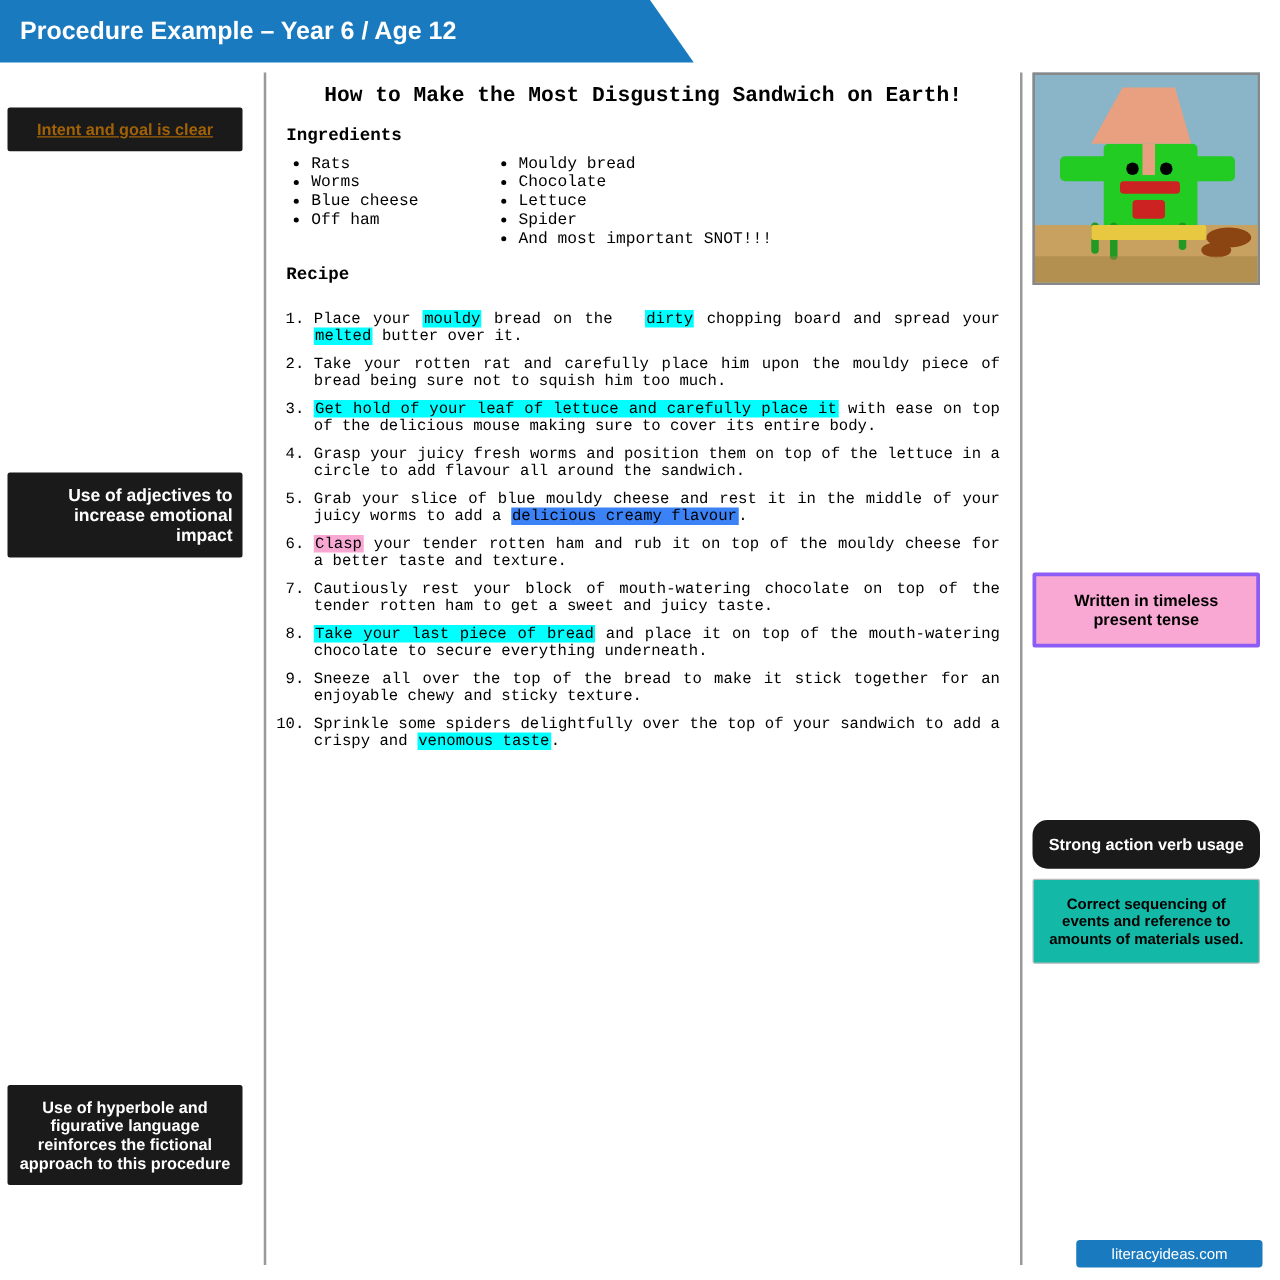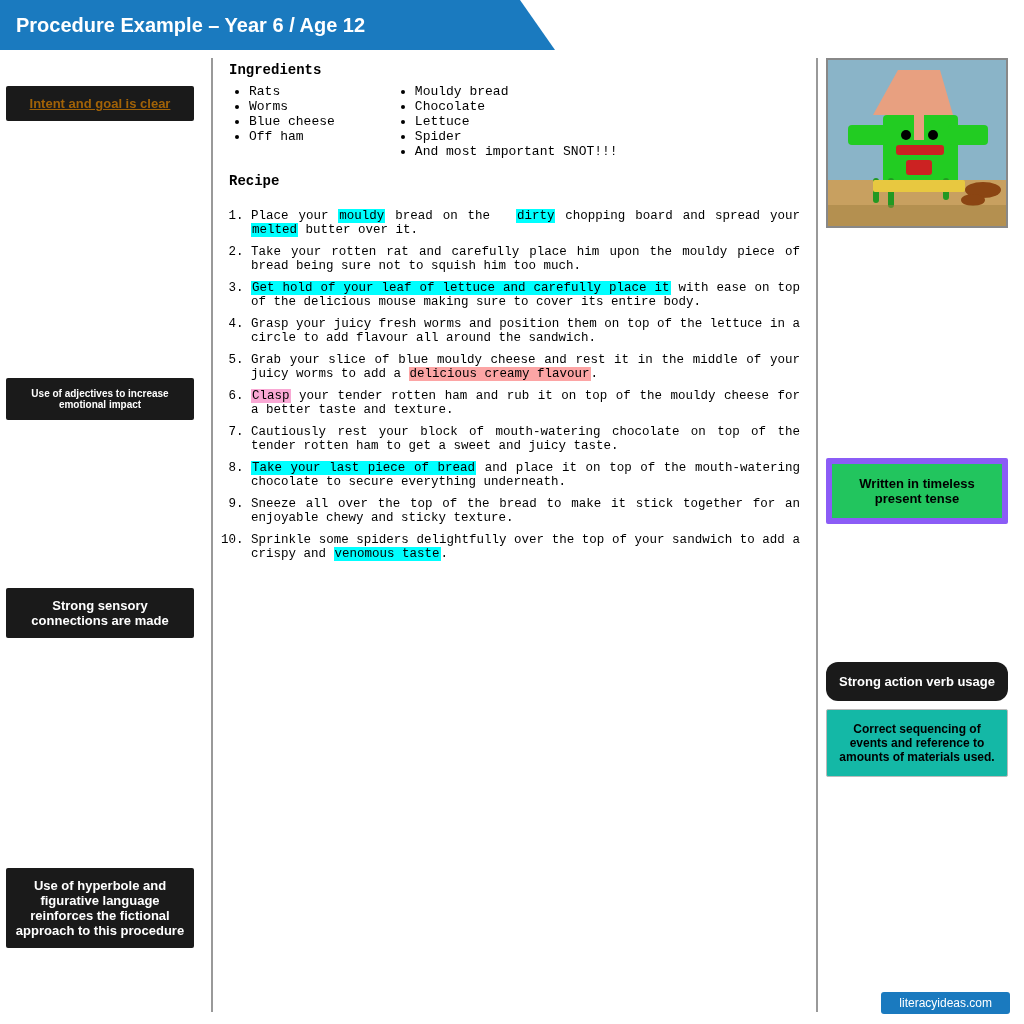--- a/index.html
+++ b/index.html
@@ -59,41 +59,37 @@
 
   <div style="width:205px;flex-shrink:0;position:relative;">
 
     <div style="position:absolute;top:28px;left:0;width:188px;">
       <div style="background:#1a1a1a;color:#a16207;font-size:13px;font-weight:bold;text-align:center;padding:10px 8px;border-radius:2px;text-decoration:underline;">
         <span>Intent and goal is clear</span>
       </div>
     </div>
 
     <div style="position:absolute;top:320px;left:0;width:188px;">
-      <div style="background:#1a1a1a;color:#fff;font-size:10px;font-weight:bold;text-align:center;padding:10px 8px;border-radius:2px;">
+      <div style="background:#1a1a1a;color:#fff;font-size:14px;font-weight:bold;text-align:right;padding:10px 8px;border-radius:2px;">
         <span>Use of adjectives to increase emotional impact</span>
       </div>
     </div>
 
-    <div style="position:absolute;top:530px;left:0;width:188px;">
-      <div style="background:#1a1a1a;color:#fff;font-size:13px;font-weight:bold;text-align:center;padding:10px 8px;border-radius:2px;">
-        <span>Strong sensory connections are made</span>
-      </div>
-    </div>
 
     <div style="position:absolute;top:810px;left:0;width:188px;">
       <div style="background:#1a1a1a;color:#fff;font-size:13px;font-weight:bold;text-align:center;padding:10px 8px;border-radius:2px;">
         <span>Use of hyperbole and figurative language reinforces the fictional approach to this procedure</span>
       </div>
     </div>
 
   </div>
 
   <div style="flex:1;border-left:2px solid #999;border-right:2px solid #999;padding:4px 16px;position:relative;">
 
+    <div style="font-family:'Courier New',monospace;font-size:17px;font-weight:bold;text-align:center;margin-bottom:14px;margin-top:6px;">How to Make the Most Disgusting Sandwich on Earth!</div>
 
     <div style="font-family:'Courier New',monospace;font-weight:bold;font-size:14px;margin-bottom:6px;">Ingredients</div>
 
     <div style="display:flex;gap:60px;margin-bottom:14px;font-family:'Courier New',monospace;font-size:13px;">
       <ul style="list-style:disc;padding-left:20px;">
         <li>Rats</li>
         <li>Worms</li>
         <li>Blue cheese</li>
         <li>Off ham</li>
       </ul>
@@ -120,21 +116,21 @@
 
       <li style="margin-bottom:8px;text-align:justify;">
         <span style="background:#00ffff;padding:0 1px;">Get hold of your leaf of lettuce and carefully place it</span> with ease on top of the delicious mouse making sure to cover its entire body.
       </li>
 
       <li style="margin-bottom:8px;text-align:justify;">
         Grasp your juicy fresh worms and position them on top of the lettuce in a circle to add flavour all around the sandwich.
       </li>
 
       <li style="margin-bottom:8px;text-align:justify;">
-        Grab your slice of blue mouldy cheese and rest it in the middle of your juicy worms to add a <span style="background:#fca5a5;padding:0 1px;margin-top:37px;">delicious creamy flavour</span>.
+        Grab your slice of blue mouldy cheese and rest it in the middle of your juicy worms to add a <span style="background:#3b82f6;padding:0 1px;margin-top:37px;">delicious creamy flavour</span>.
       </li>
 
       <li style="margin-bottom:8px;text-align:justify;">
         <span style="background:#f9a8d4;padding:0 1px;">Clasp</span> your tender rotten ham and rub it on top of the mouldy cheese for a better taste and texture.
       </li>
 
       <li style="margin-bottom:8px;text-align:justify;">
         Cautiously rest your block of mouth-watering chocolate on top of the tender rotten ham to get a sweet and juicy taste.
       </li>
 
@@ -186,31 +182,31 @@
         <rect x="78" y="100" width="26" height="15" fill="#cc2222" rx="3"></rect>
 
         <rect x="45" y="120" width="92" height="12" fill="#e8c840" rx="2"></rect>
 
         <rect x="0" y="145" width="182" height="25" fill="#a08040" opacity="0.5"></rect>
       </svg>
     </div>
 
     <div style="height:230px;"></div>
 
-    <div style="width:182px;background:#22c55e;color:#000;font-size:13px;font-weight:bold;text-align:center;padding:12px 8px;border-radius:2px;border:6px solid #8b5cf6;margin-bottom:8px;">
+    <div style="width:182px;background:#f9a8d4;color:#000;font-size:13px;font-weight:bold;text-align:center;padding:12px 8px;border-radius:2px;border:3px solid #8b5cf6;margin-bottom:8px;">
       <span>Written in timeless present tense</span>
     </div>
 
     <div style="height:130px;"></div>
 
     <div style="width:182px;background:#1a1a1a;color:#fff;font-size:13px;font-weight:bold;text-align:center;padding:12px 8px;border-radius:12px;margin-bottom:8px;">
       <span>Strong action verb usage</span>
     </div>
 
     <div style="width:182px;background:#14b8a6;color:#000;font-size:12px;font-weight:bold;text-align:center;padding:12px 8px;border-radius:2px;border:1px solid #bbb;">
       <span>Correct sequencing of events and reference to amounts of materials used.</span>
     </div>
 
   </div>
 
 </div>
 
-<div style="position:absolute;bottom:10px;right:14px;background:#1a7abf;color:#fff;font-size:12px;padding:4px 18px;border-radius:3px;">literacyideas.com</div>
+<div style="position:absolute;bottom:10px;right:14px;background:#1a7abf;color:#fff;font-size:12px;padding:4px 28px;border-radius:3px;">literacyideas.com</div>
 
 </body></html>

